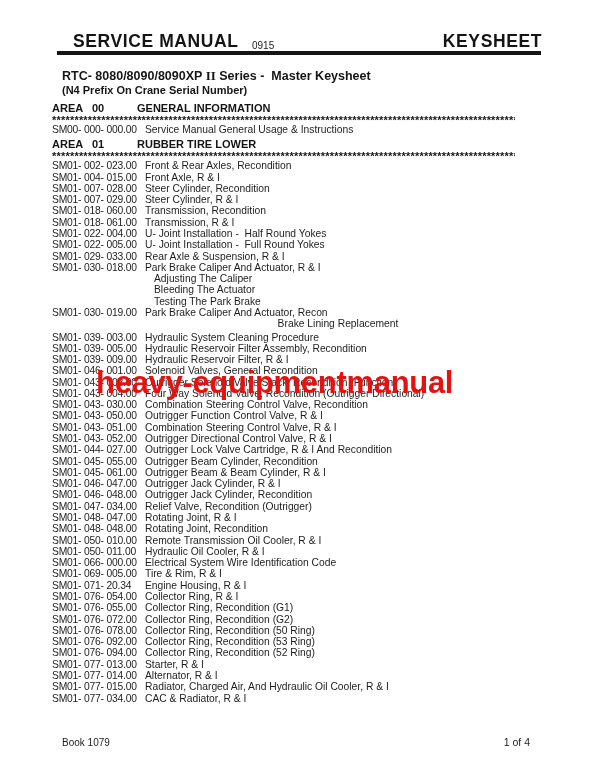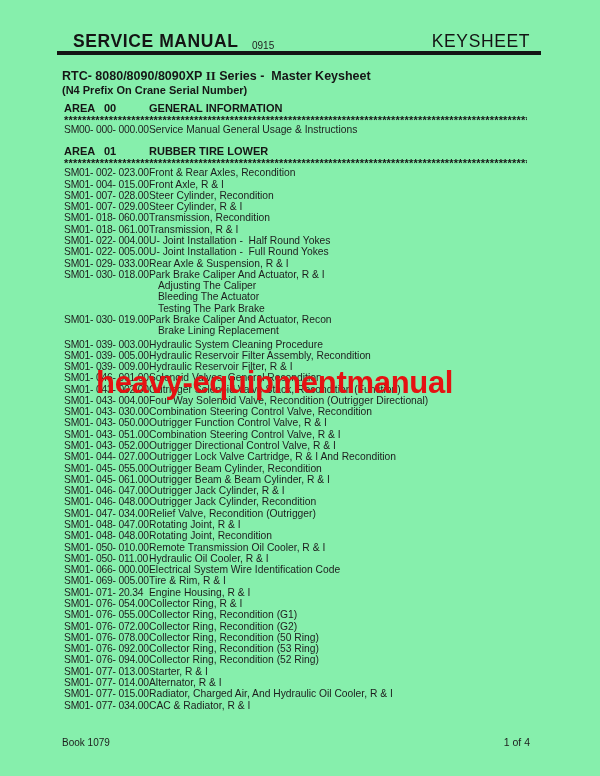--- a/index.html
+++ b/index.html
@@ -1,73 +1,73 @@
 <!DOCTYPE html>
 <html><head>
 <meta charset="utf-8">
 <style>
   html,body{margin:0;padding:0;background:#e9e9e9;}
   .page{
     position:relative;
     width:600px;height:776px;
-    background:#86efac;
+    background:#ffffff;
     font-family:"Liberation Sans","DejaVu Sans",sans-serif;
     color:#1b1b1b;
     overflow:hidden;
     -webkit-font-smoothing:antialiased;
   }
   
   .hdr-left{
     position:absolute;left:73px;top:33px;
     font-size:17.5px;font-weight:bold;letter-spacing:.6px;
     line-height:1;color:#141414;white-space:pre;
   }
   .hdr-center{
     position:absolute;left:252px;top:41px;
     font-size:10px;line-height:1;color:#222;
   }
   .hdr-right{
-    position:absolute;right:70px;top:33px;
-    font-size:17.5px;font-weight:normal;letter-spacing:.6px;
+    position:absolute;right:58px;top:33px;
+    font-size:17.5px;font-weight:bold;letter-spacing:.6px;
     line-height:1;color:#141414;
   }
   .hdr-rule{
     position:absolute;left:57px;top:51px;
     width:484px;height:3.5px;background:#151515;
   }
   
   .doc-title{
     position:absolute;left:62px;top:69px;
     font-size:12.5px;font-weight:bold;line-height:1.1;color:#161616;
     white-space:pre;
   }
   .doc-title .roman{font-family:"Liberation Serif","DejaVu Serif",serif;font-size:13px;}
   .doc-subtitle{
     position:absolute;left:62px;top:84px;
     font-size:11px;font-weight:bold;line-height:1.1;color:#161616;
   }
   
   .content{
-    position:absolute;left:64px;top:102px;width:470px;
-  }
-  .section + .section{margin-top:10px;}
+    position:absolute;left:52px;top:102px;width:470px;
+  }
+  .section + .section{margin-top:3px;}
   .sec-head{
     display:flex;font-size:11px;font-weight:bold;line-height:12px;color:#151515;
   }
   .sec-area{width:85px;flex:0 0 85px;white-space:pre;}
   .stars{
     width:463px;height:9px;overflow:hidden;
     font-size:11px;font-weight:bold;line-height:10px;
     letter-spacing:.2px;white-space:nowrap;color:#151515;
     margin-top:1px;
   }
   .row{
-    display:flex;font-size:10.3px;line-height:11.28px;color:#1d1d1d;
-  }
-  .row.gap-after{margin-bottom:2px;}
+    display:flex;font-size:10.3px;line-height:11.28px;color:#1d1d1d;gap:8px;
+  }
+  .row.gap-after{margin-bottom:2px;justify-content:center;}
   .row-code{
     width:85px;flex:0 0 85px;white-space:pre;letter-spacing:-0.2px;
   }
   .row-desc{white-space:pre;}
   .row-desc.indent{padding-left:9px;}
   
   .watermark{
     position:absolute;left:96px;top:367px;z-index:10;
     font-size:31px;font-weight:bold;letter-spacing:-0.3px;
     line-height:1;white-space:nowrap;

